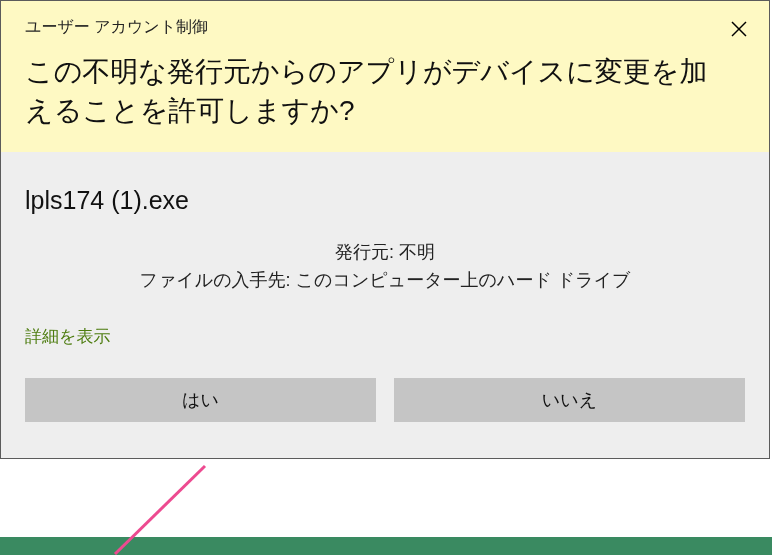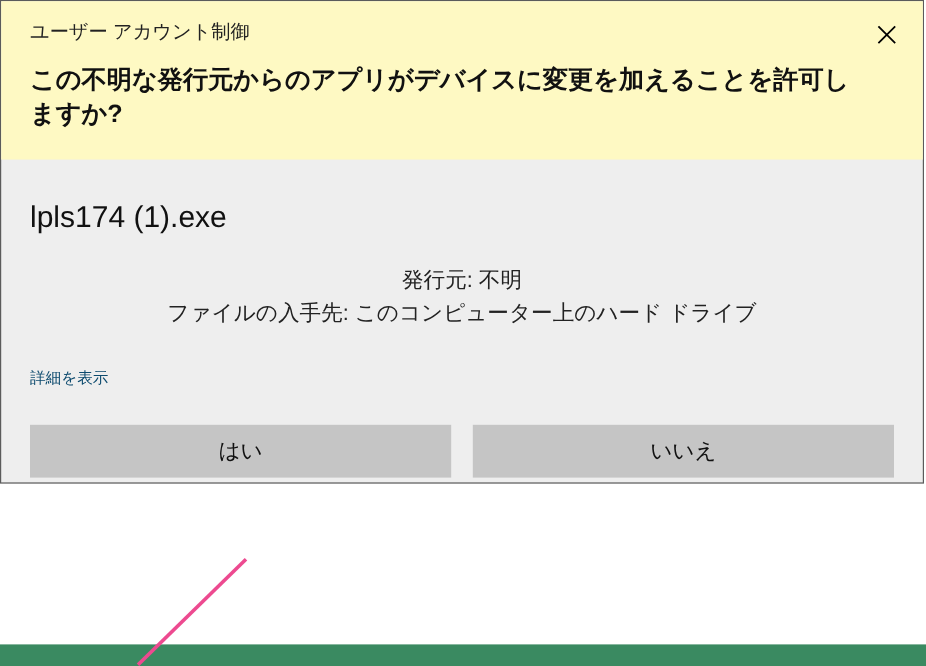--- a/index.html
+++ b/index.html
@@ -42,44 +42,44 @@
     justify-content: center;
     cursor: pointer;
   }
   .close-btn svg {
     width: 16px;
     height: 16px;
     stroke: #000;
     stroke-width: 1.5;
   }
   .big-question {
-    font-size: 21px;
+    font-size: 28px;
     color: #111;
     line-height: 1.4;
-    font-weight: 700;
+    font-weight: 400;
     padding-right: 30px;
   }
   .content {
-    padding: 34px 24px 4px 24px;
+    padding: 34px 24px 36px 24px;
   }
   .app-name {
     font-size: 25px;
     color: #111;
     margin-bottom: 24px;
     font-weight: 400;
   }
   .detail-line {
     font-size: 18px;
     color: #222;
     line-height: 1.55;
     text-align: center;
   }
   .show-more {
-    font-size: 13px;
-    color: #0c4a6e;
+    font-size: 17px;
+    color: #4d7c0f;
     margin-top: 30px;
     margin-bottom: 30px;
     cursor: pointer;
     display: inline-block;
   }
   .button-row {
     display: flex;
     gap: 18px;
   }
   .btn {

